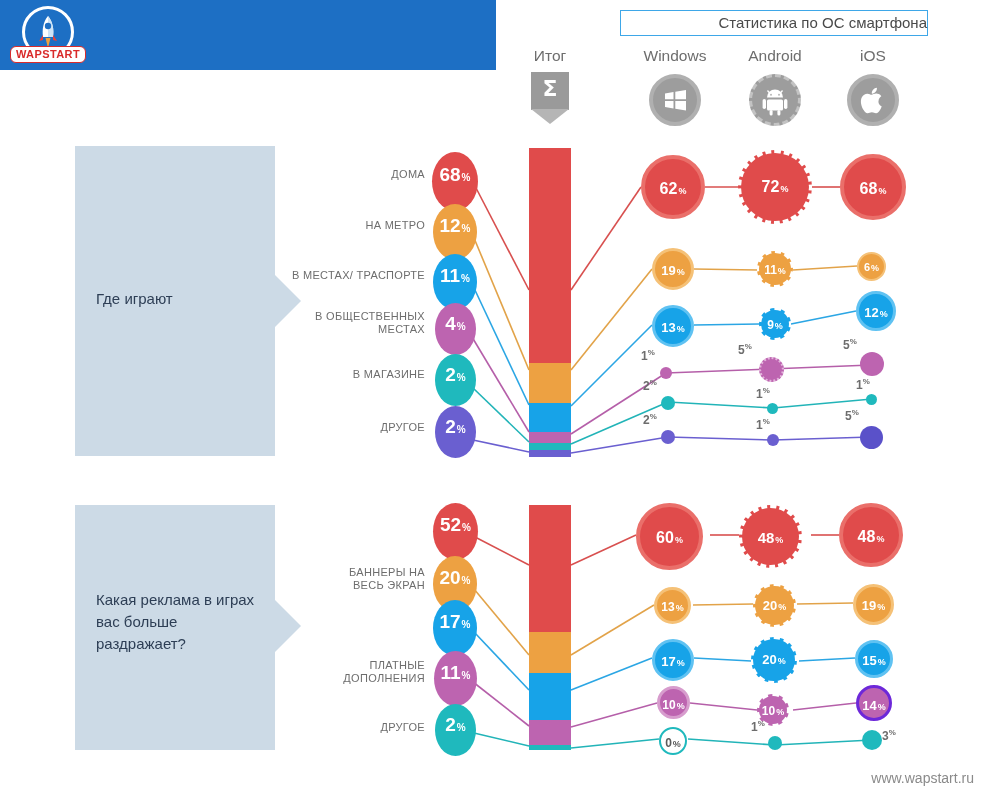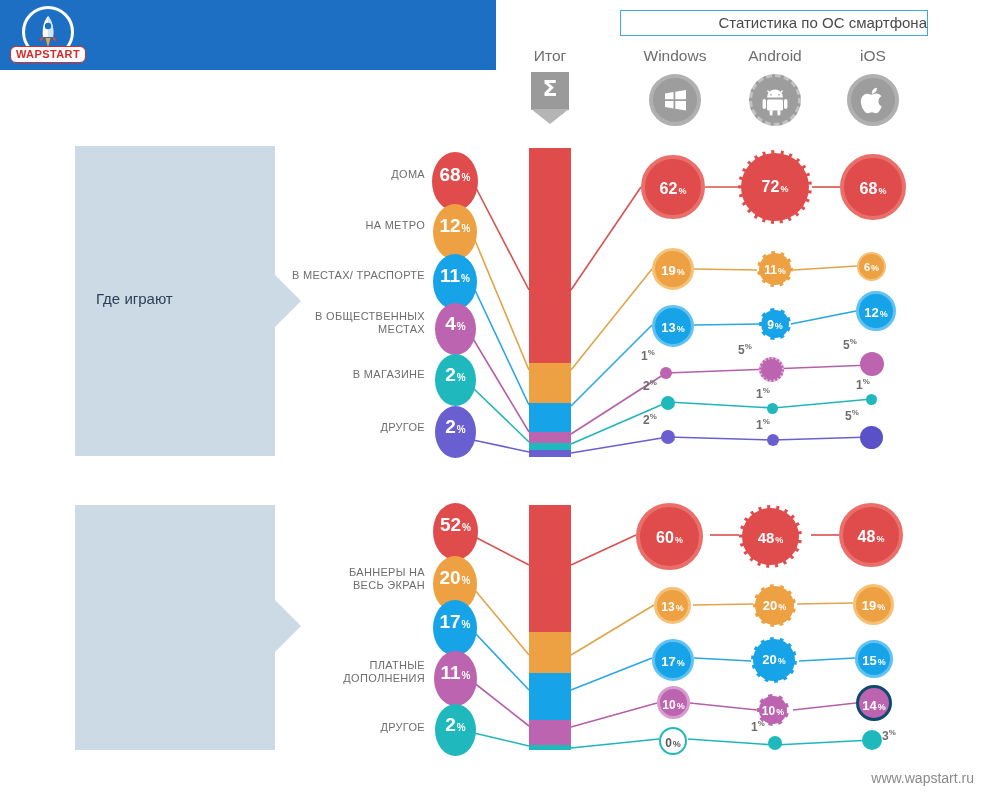--- a/index.html
+++ b/index.html
@@ -154,20 +154,21 @@
     <div class="seg" style="top:0px;height:215px;background:#e04b4b"></div>
     <div class="seg" style="top:215px;height:40px;background:#eda142"></div>
     <div class="seg" style="top:255px;height:29px;background:#17a3e8"></div>
     <div class="seg" style="top:284px;height:11px;background:#bd64b0"></div>
     <div class="seg" style="top:295px;height:7px;background:#1fb9bd"></div>
     <div class="seg" style="top:302px;height:7px;background:#6a5fd0"></div>
   </div>
 
   <div class="qpanel" style="left:75px;top:505px;width:200px;height:245px"></div>
   <div class="qarrow" style="left:275px;top:600px;height:52px"></div>
+  <div class="qtext" style="left:96px;top:589px;width:160px">Какая реклама в играх вас больше раздражает?</div>
 
   <div class="bar" style="left:529px;top:505px;height:245px">
     <div class="seg" style="top:0px;height:127px;background:#e04b4b"></div>
     <div class="seg" style="top:127px;height:41px;background:#eda142"></div>
     <div class="seg" style="top:168px;height:47px;background:#17a3e8"></div>
     <div class="seg" style="top:215px;height:25px;background:#bd64b0"></div>
     <div class="seg" style="top:240px;height:5px;background:#1fb9bd"></div>
   </div>
 
   <svg class="links">
@@ -378,21 +379,21 @@
     </div>
 
   <div class="dcirc" style="left:657px;top:686px;width:33px;height:33px;background:#bd64b0;border:3px solid #d79ccd;padding-top:10px;font-size:12px">
     <span class="num">10</span>
       <span class="pc">%</span>
     </div>
   <div class="dcirc" style="left:757px;top:694px;width:32px;height:32px;background:#bd64b0;border:2px dashed #ffffff;padding-top:9px;font-size:12px">
     <span class="num">10</span>
       <span class="pc">%</span>
     </div>
-  <div class="dcirc" style="left:856px;top:685px;width:36px;height:36px;background:#bd64b0;border:3px solid #0c4a6e;padding-top:11px;font-size:13px">
+  <div class="dcirc" style="left:856px;top:685px;width:36px;height:36px;background:#bd64b0;border:3px solid #6d28d9;padding-top:11px;font-size:13px">
     <span class="num">14</span>
       <span class="pc">%</span>
     </div>
 
   <div class="dcirc" style="left:659px;top:727px;width:28px;height:28px;background:#ffffff;border:2.5px solid #1fb9bd;color:#5b5b5b;padding-top:8px;font-size:12px">
     <span class="num">0</span>
       <span class="pc">%</span>
     </div>
   <div class="dot" style="left:768px;top:736px;width:14px;height:14px;background:#1fb9bd"></div>
   <div class="outlbl" style="left:751px;top:719px"><span>1</span><span class="pc">%</span></div>

